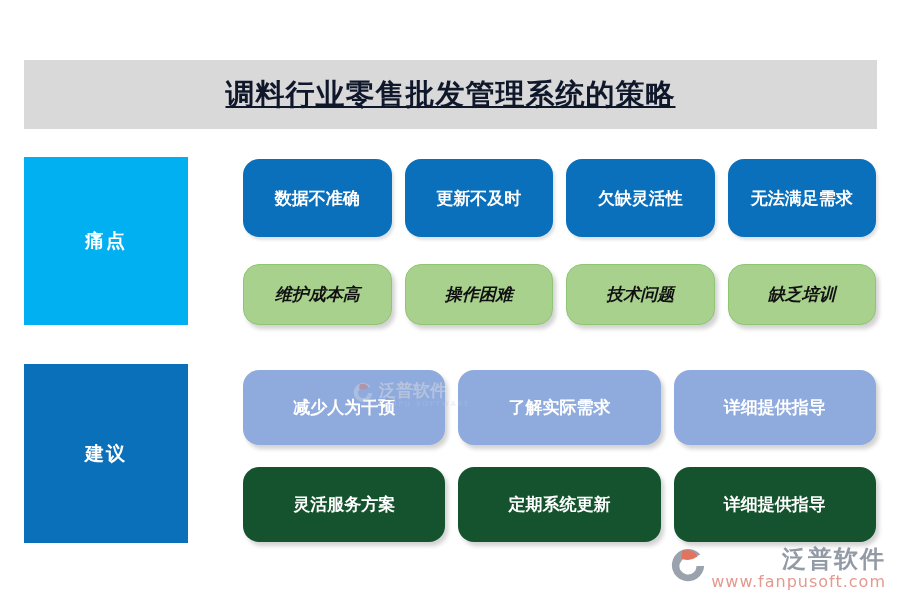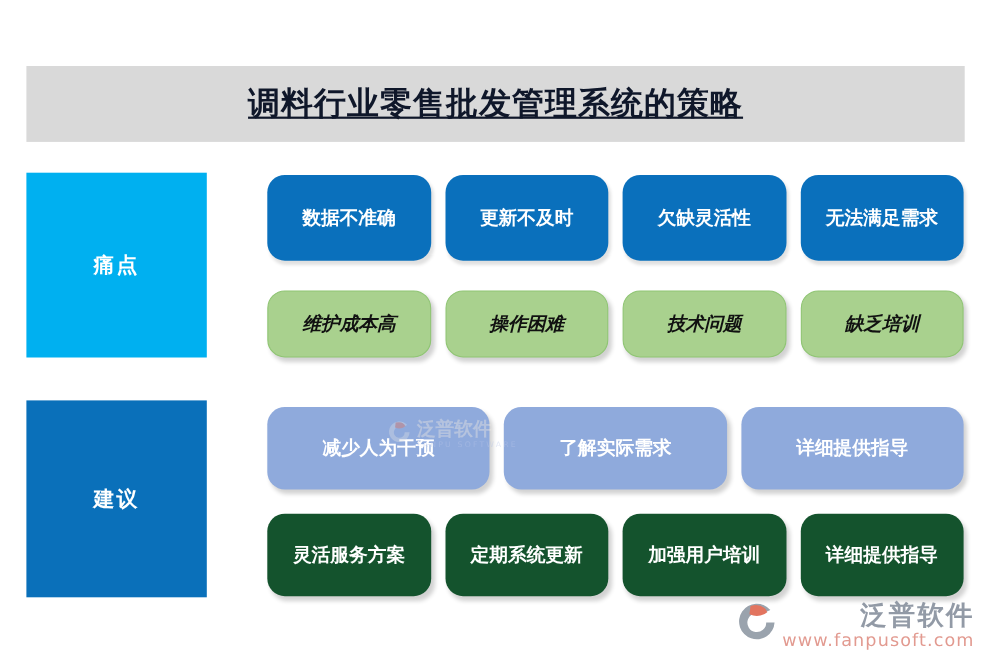--- a/index.html
+++ b/index.html
@@ -80,21 +80,20 @@
 
   <div class="row row-peri">
     <div class="cell">减少人为干预</div>
     <div class="cell">了解实际需求</div>
     <div class="cell">详细提供指导</div>
   </div>
 
   <div class="row row-orange">
     <div class="cell">灵活服务方案</div>
     <div class="cell">定期系统更新</div>
-    <div class="cell">加强用户培训</div>
     <div class="cell">详细提供指导</div>
   </div>
 
   <div class="watermark">
     <svg class="wm-icon" viewBox="0 0 40 40">
       <path d="M33 8 A17 17 0 1 0 37 20 L29 20 A9 9 0 1 1 24 12 Z" fill="#d8dde4"></path>
       <path d="M14 4 Q26 1 30 10 Q22 16 13 12 Z" fill="#e2745f"></path>
     </svg>
     <span class="wm-text">
       <span class="wm-cn">泛普软件</span>

